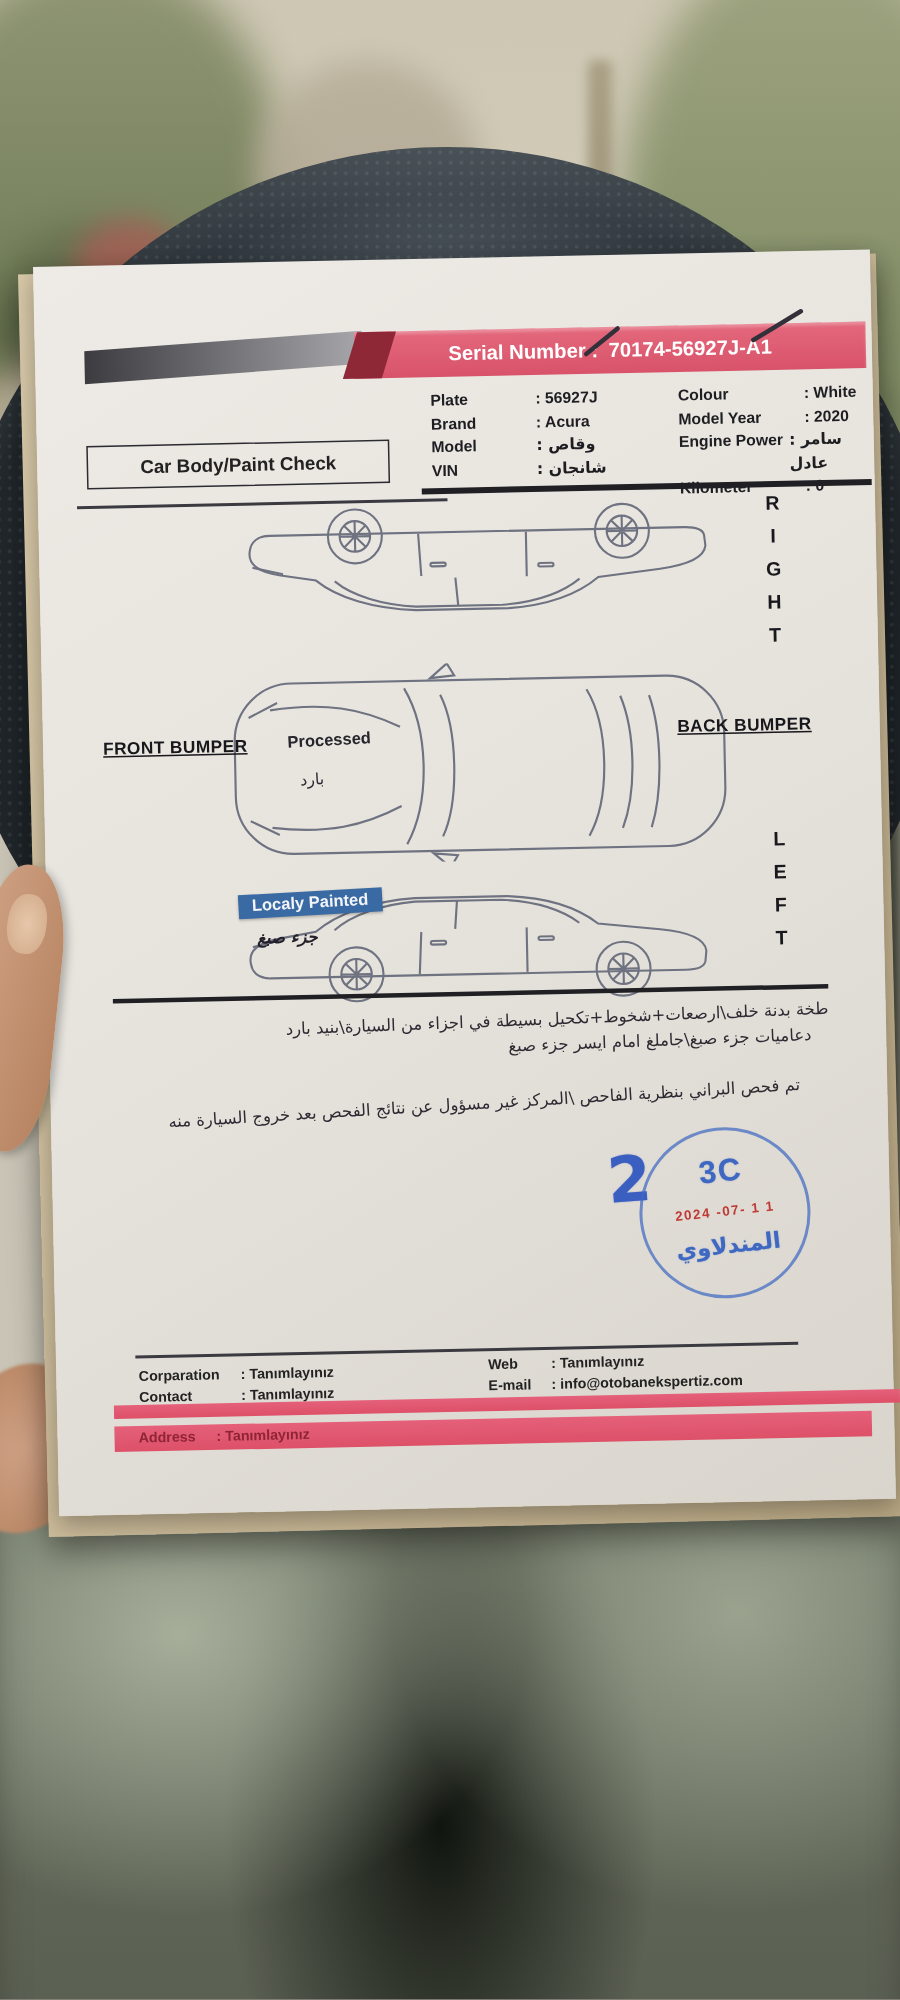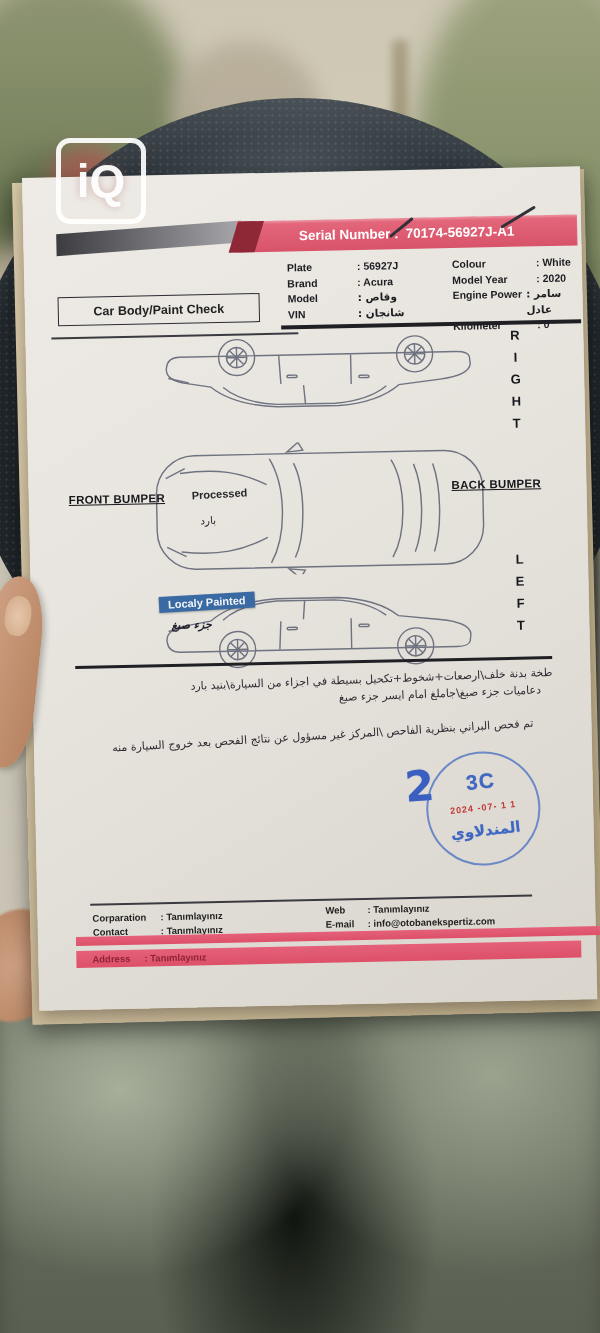--- a/index.html
+++ b/index.html
@@ -266,17 +266,14 @@
     </div>
     <div class="abs pinkbar" style="left:38px;top:760px;width:524px;height:9px;"></div>
     <div class="abs pinkbar addr-bar" style="left:38px;top:774px;width:505px;height:17px;">
       <span class="fl" style="width:52px;margin-left:16px;">Address</span>
       <span class="fv">Tanımlayınız</span>
     </div>
   </div>
 
   <div class="abs thumb"></div>
   <div class="abs thumb-nail"></div>
-  <div class="abs iq">
-    <span>iQ</span>
-  </div>
 
 </div>
 
 </body></html>

